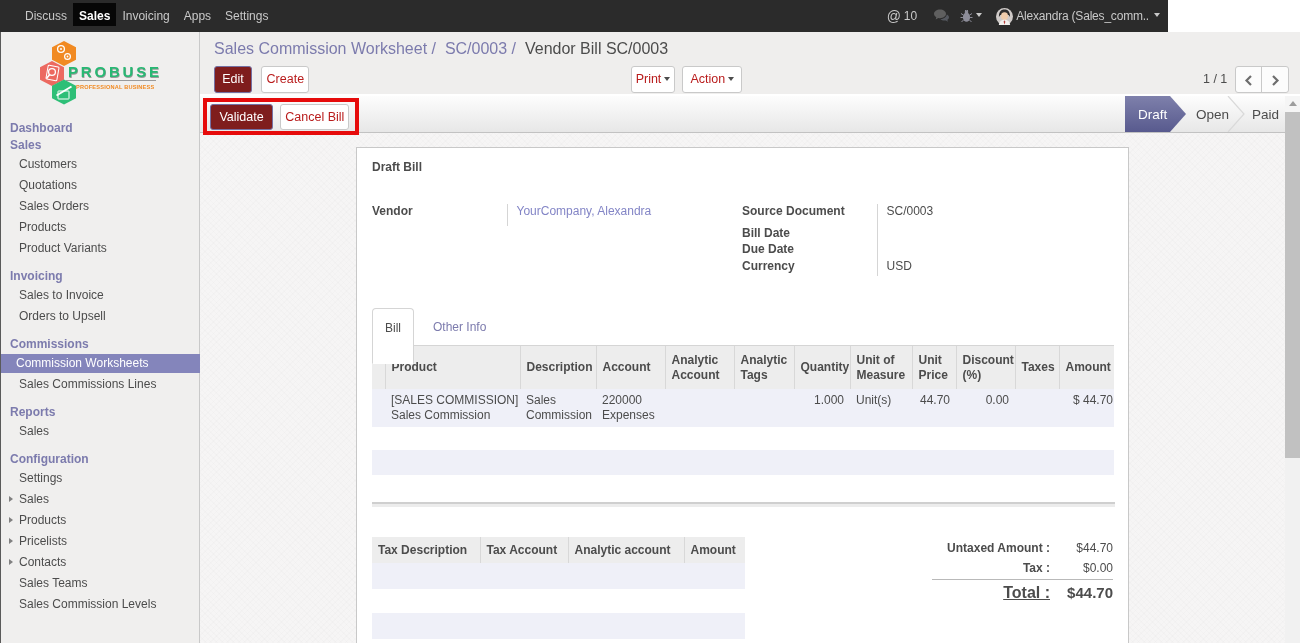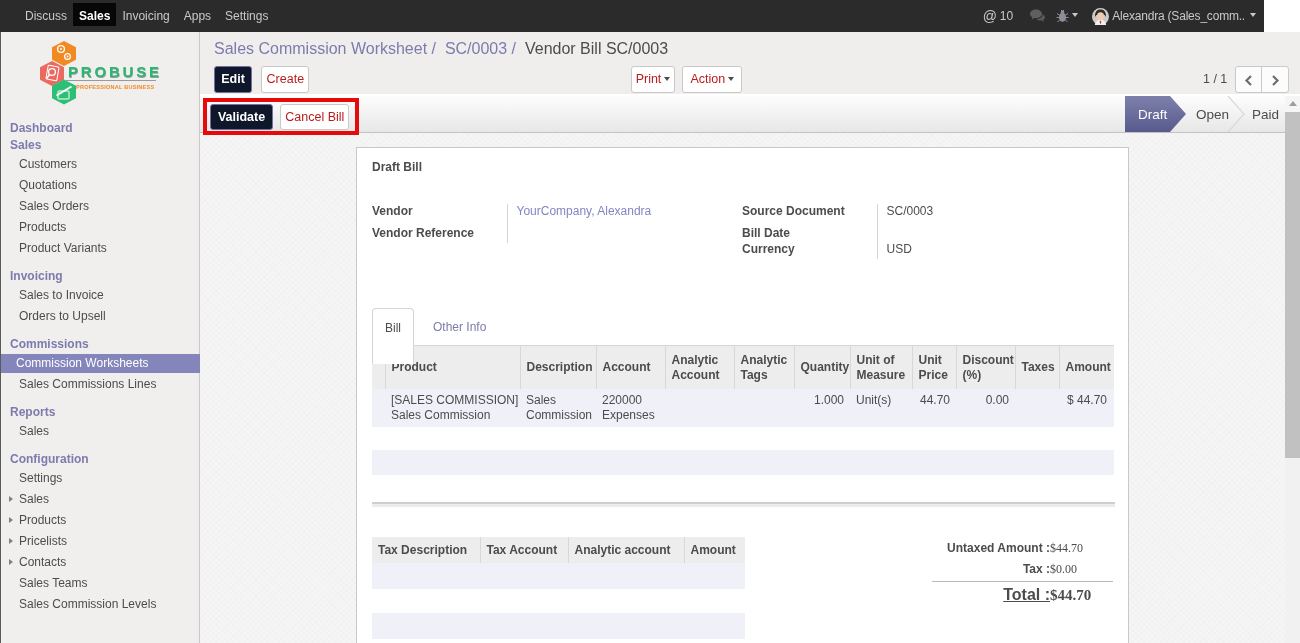--- a/index.html
+++ b/index.html
@@ -1,20 +1,20 @@
 <!DOCTYPE html>
 <html><head>
 <meta charset="utf-8">
 <style>
 * { margin:0; padding:0; box-sizing:border-box; }
 html,body { width:1300px; height:643px; overflow:hidden; }
 body { font-family:"Liberation Sans", sans-serif; font-size:12px; color:#4c4c4c; background:#fff; position:relative; }
 
 
-.topbar { position:absolute; left:0; top:0; width:1264px; height:32px; background:#2b2b2b; }
+.topbar { position:absolute; left:0; top:0; width:1168px; height:32px; background:#2b2b2b; }
 .topbar .menu { position:absolute; left:19px; top:3px; height:23px; }
 .topbar .mi { display:inline-block; color:#c9c9c9; font-size:12px; padding:6px 6px 0; height:23px; vertical-align:top; }
 .topbar .mi.active { background:#070707; color:#fff; font-weight:bold; }
 .topbar .right { position:absolute; right:8px; top:0; height:32px; color:#c9c9c9; white-space:nowrap; display:flex; align-items:center; }
 .topbar .right > span { display:inline-block; }
 
 
 .sidebar { position:absolute; left:0; top:32px; width:200px; height:611px; background:#f0efee; border-right:1px solid #c9c9c9; border-left:1px solid #5a5a5a; }
 .logo { position:absolute; left:38px; top:8px; }
 .snav { position:absolute; top:87px; left:0; width:199px; font-size:12px; }
@@ -22,21 +22,21 @@
 .snav .hd.first { margin-top:0; }
 .snav .it { color:#4c4c4c; height:21px; padding:4px 0 0 18px; position:relative; }
 .snav .it.sel { background:#8485bb; color:#fff; margin-top:2px; height:19px; padding-top:2px;padding-left:15px; }
 .snav .it .arr { position:absolute; left:8px; top:8px; width:0; height:0; border-left:4px solid #808080; border-top:3.5px solid transparent; border-bottom:3.5px solid transparent; }
 
 
 .cpanel { position:absolute; left:200px; top:32px; width:1100px; height:62px; background:#efeeed; }
 .crumbs { position:absolute; left:14px; top:8px; font-size:16px; color:#7c7bad; }
 .crumbs .cur { color:#4c4c4c; }
 .btn { display:inline-block; background:#fff; border:1px solid #c9c9c9; border-radius:3px; color:#b91c1c; font-size:12.5px; line-height:15px; height:27px; text-align:center; padding-top:5px; vertical-align:top; }
-.btn.primary { background:#0f172a; border-color:#7470a3; color:#fff;font-weight:bold; }
+.btn.primary { background:#7f1d1d; border-color:#7470a3; color:#fff; }
 .caret { display:inline-block; vertical-align:middle; margin-left:3px; margin-top:-2px; width:0; height:0; border-top:4px solid #4c4c4c; border-left:3.5px solid transparent; border-right:3.5px solid transparent; }
 .cp-left { position:absolute; left:14px; top:34px; }
 .cp-mid { position:absolute; left:431px; top:34px; }
 .pager { position:absolute; left:1003px; top:34px; }
 .pagertxt { display:inline-block; vertical-align:top; margin:6px 8px 0 0; color:#4c4c4c; font-size:12.5px; }
 .pgroup { display:inline-block; border:1px solid #c9c9c9; border-radius:3px; background:#fcfcfc; height:27px; overflow:hidden; vertical-align:top; font-size:0; }
 .pgroup .pg { display:inline-block; width:26px; height:27px; text-align:center; }
 .pgroup .pg:first-child { border-right:1px solid #c9c9c9; }
 
 
@@ -87,21 +87,21 @@
 .taxlist { border-collapse:collapse; table-layout:fixed; width:373px; }
 .taxlist th { background:#ededed; font-weight:bold; color:#4c4c4c; text-align:left; font-size:12px; padding:5px 6px; border-left:1px solid #d8d8d8; height:26px; }
 .taxlist th:first-child { border-left:none; }
 .taxlist td { padding:0; font-size:12px; }
 .taxlist .odd { background:#eff0f8; }
 
 
 .totals { position:absolute; right:15px; top:393px; width:181px; }
 .totals .row { text-align:right; }
 .totals .tl { display:inline-block; font-weight:bold; font-size:12px; }
-.totals .tv { display:inline-block; width:63px; text-align:left; font-size:12px;font-family:Liberation Serif, serif; }
+.totals .tv { display:inline-block; width:63px; text-align:right; font-size:12px; }
 .totals .line { border-top:1px solid #b9b9b9; margin:4px 0 0; }
 .totals .big .tl { font-size:16px;text-decoration:underline; }
 .totals .big .tv { font-size:15px; font-weight:bold; }
 
 
 .scroll { position:absolute; left:1285px; top:96px; width:15px; height:547px; background:#f1f1f1; }
 .scroll .btnup { position:absolute; top:0; left:0; width:15px; height:16px; background:#f5f5f5; }
 .scroll .btnup:after { content:""; position:absolute; left:3.5px; top:5px; border-bottom:5px solid #9d9d9d; border-left:4px solid transparent; border-right:4px solid transparent; }
 .scroll .thumb { position:absolute; top:16px; left:0; width:15px; height:346px; background:#c1c1c1; }
 </style>
@@ -238,36 +238,36 @@
   <div class="sheet">
     <h4>Draft Bill</h4>
 
     <div class="grp grpL">
       <table>
         <tbody>
             <tr>
               <td class="lbl" style="width:135px; height:22px;">Vendor</td>
               <td class="val link" style="width:225px;">YourCompany, Alexandra</td>
             </tr>
-        <tr>
-              <td class="lbl" style="height:17px;">Vendor Reference</td>
-              <td class="val"></td>
-            </tr>
       </tbody>
         </table>
     </div>
     <div class="grp grpR">
       <table>
         <tbody>
             <tr>
               <td class="lbl" style="width:135px; height:22px;">Source Document</td>
               <td class="val" style="width:215px;">SC/0003</td>
             </tr>
         <tr>
               <td class="lbl" style="height:16px;">Bill Date</td>
+              <td class="val"></td>
+            </tr>
+        <tr>
+              <td class="lbl" style="height:17px;">Due Date</td>
               <td class="val"></td>
             </tr>
         <tr>
               <td class="lbl" style="height:17px;">Currency</td>
               <td class="val">USD</td>
             </tr>
       </tbody>
         </table>
     </div>
 
@@ -311,21 +311,21 @@
               <td style="white-space:nowrap;">[SALES COMMISSION]<br>Sales Commission</td>
               <td>Sales<br>Commission</td>
               <td>220000<br>Expenses</td>
               <td></td>
               <td></td>
               <td class="r">1.000</td>
               <td>Unit(s)</td>
               <td class="r">44.70</td>
               <td class="r">0.00</td>
               <td></td>
-              <td class="r" style="padding-right:7px;">$ 44.70</td>
+              <td class="r" style="padding-right:1px;">$ 44.70</td>
         </tr>
         <tr>
               <td colspan="12" style="height:23px;"></td>
             </tr>
         <tr class="odd">
               <td colspan="12" style="height:25px;"></td>
             </tr>
       </tbody>
         </table>
     </div>

